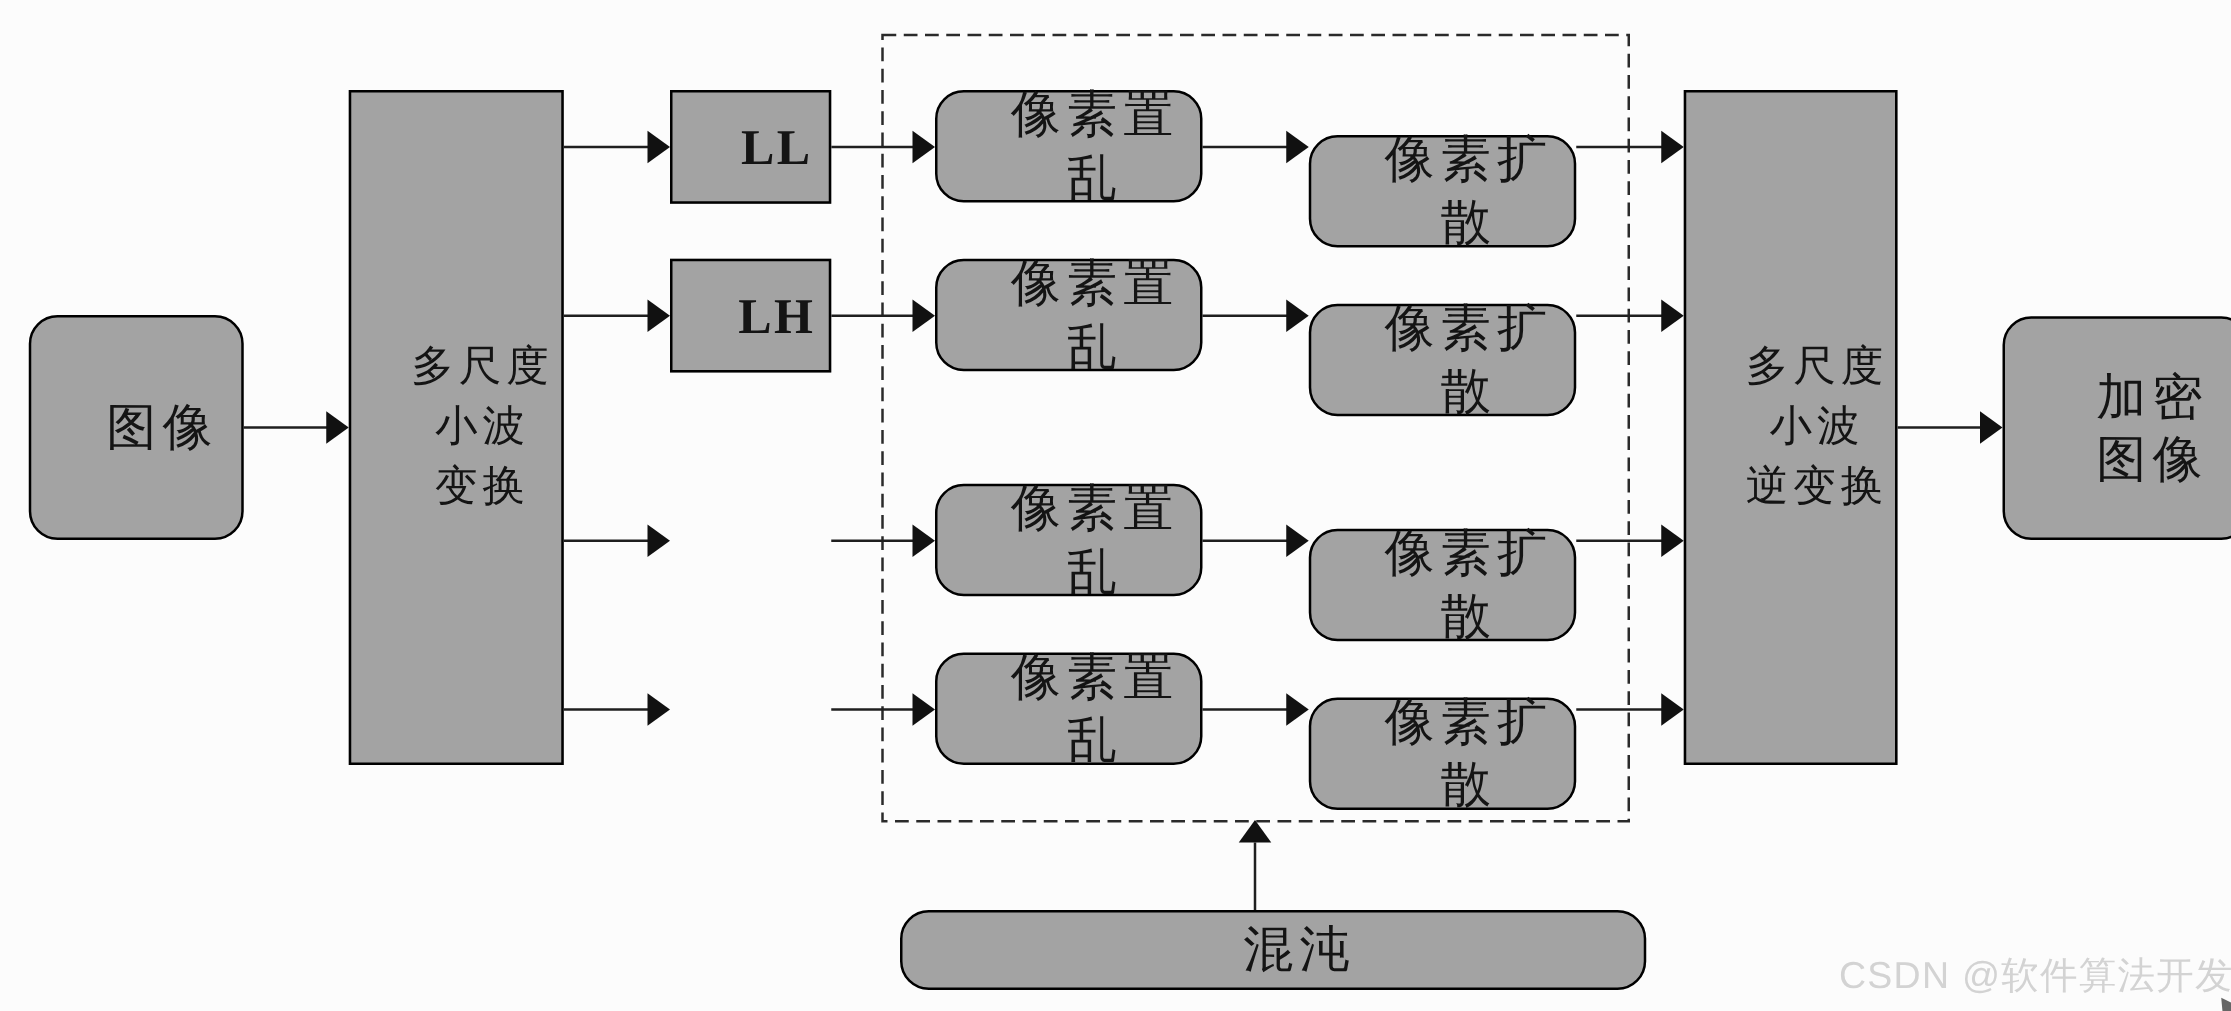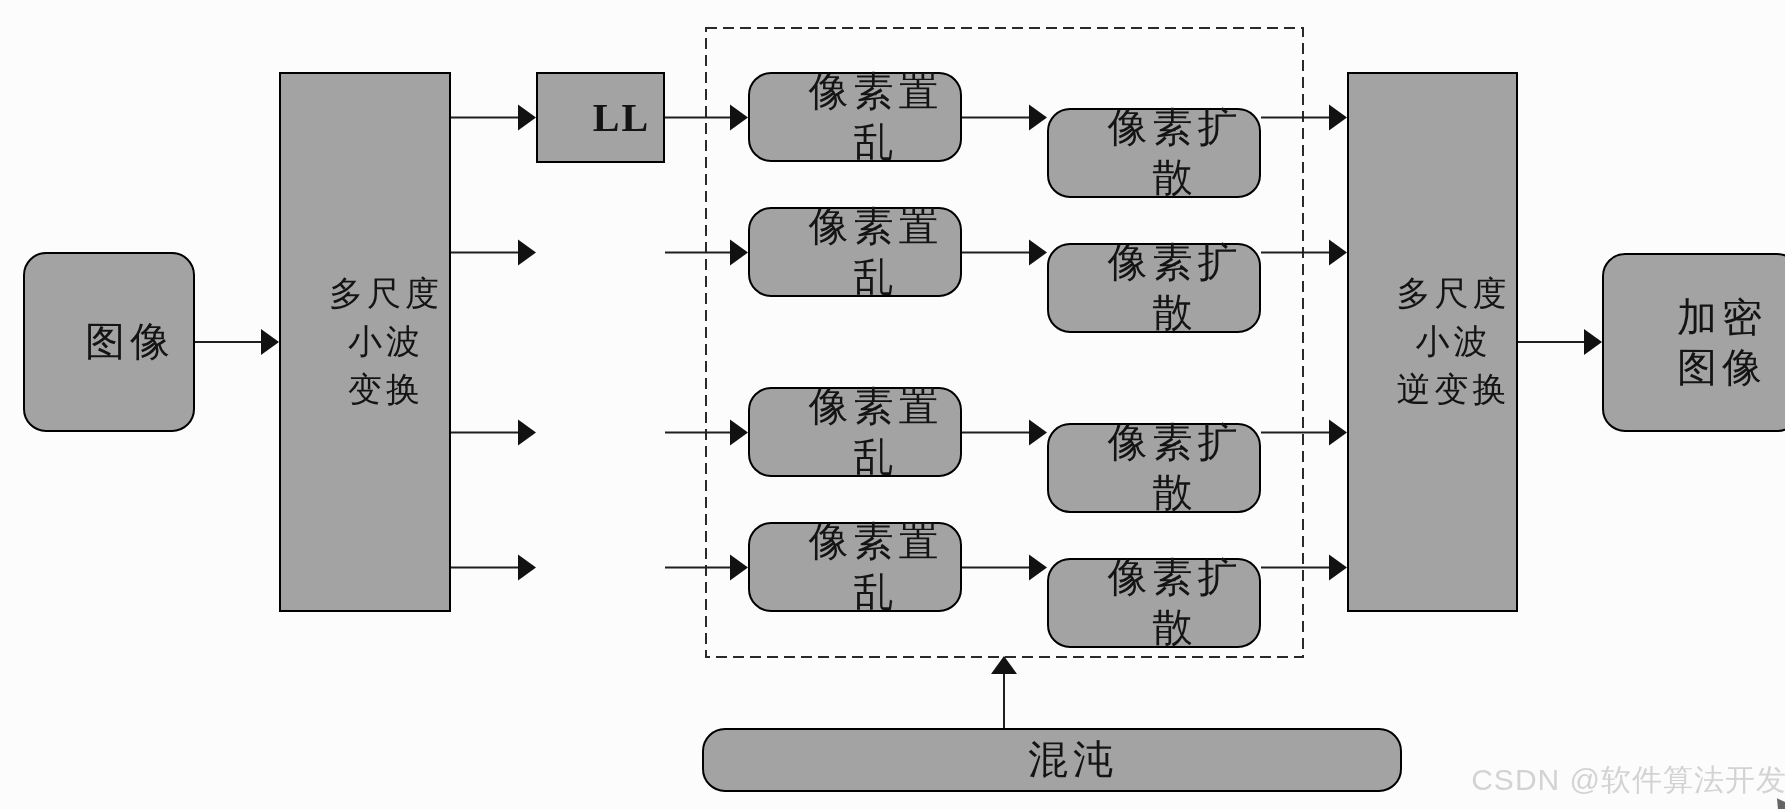--- a/index.html
+++ b/index.html
@@ -46,21 +46,21 @@
   .dwt-box       { left: 279px;  top: 72px;  width: 172px; height: 540px; }
   .band-box      { left: 536px;  width: 129px; height: 91px; }
   .scramble-box  { left: 748px;  width: 214px; height: 90px; }
   .diffuse-box   { left: 1047px; width: 214px; height: 90px; margin-top: 36px; }
   .row-0 { top: 72px; }
   .row-1 { top: 207px; }
   .row-2 { top: 387px; }
   .row-3 { top: 522px; }
   .idwt-box      { left: 1347px; top: 72px;  width: 171px; height: 540px; }
   .encrypted-box { left: 1602px; top: 253px; width: 198px; height: 179px; }
-  .chaos-box     { left: 702px;  top: 728px; width: 700px; height: 64px; }
+  .chaos-box     { left: 720px;  top: 728px; width: 597px; height: 64px; }
   .connector-layer {
     position: absolute;
     left: 0; top: 0;
     width: 1785px; height: 809px;
     pointer-events: none;
   }
   .watermark {
     position: absolute;
     right: -2px;
     bottom: 8px;
@@ -175,20 +175,21 @@
     </g>
   </svg>
 
   <div class="node image-box cjk">图像</div>
 
   <div class="node dwt-box tall-label">多尺度
 小波
 变换</div>
 
   <div class="node band-box band row-0">LL</div>
+  <div class="node band-box band row-1">LH</div>
 
   <div class="node scramble-box cjk row-0">像素置乱</div>
   <div class="node scramble-box cjk row-1">像素置乱</div>
   <div class="node scramble-box cjk row-2">像素置乱</div>
   <div class="node scramble-box cjk row-3">像素置乱</div>
 
   <div class="node diffuse-box cjk row-0">像素扩散</div>
   <div class="node diffuse-box cjk row-1">像素扩散</div>
   <div class="node diffuse-box cjk row-2">像素扩散</div>
   <div class="node diffuse-box cjk row-3">像素扩散</div>

